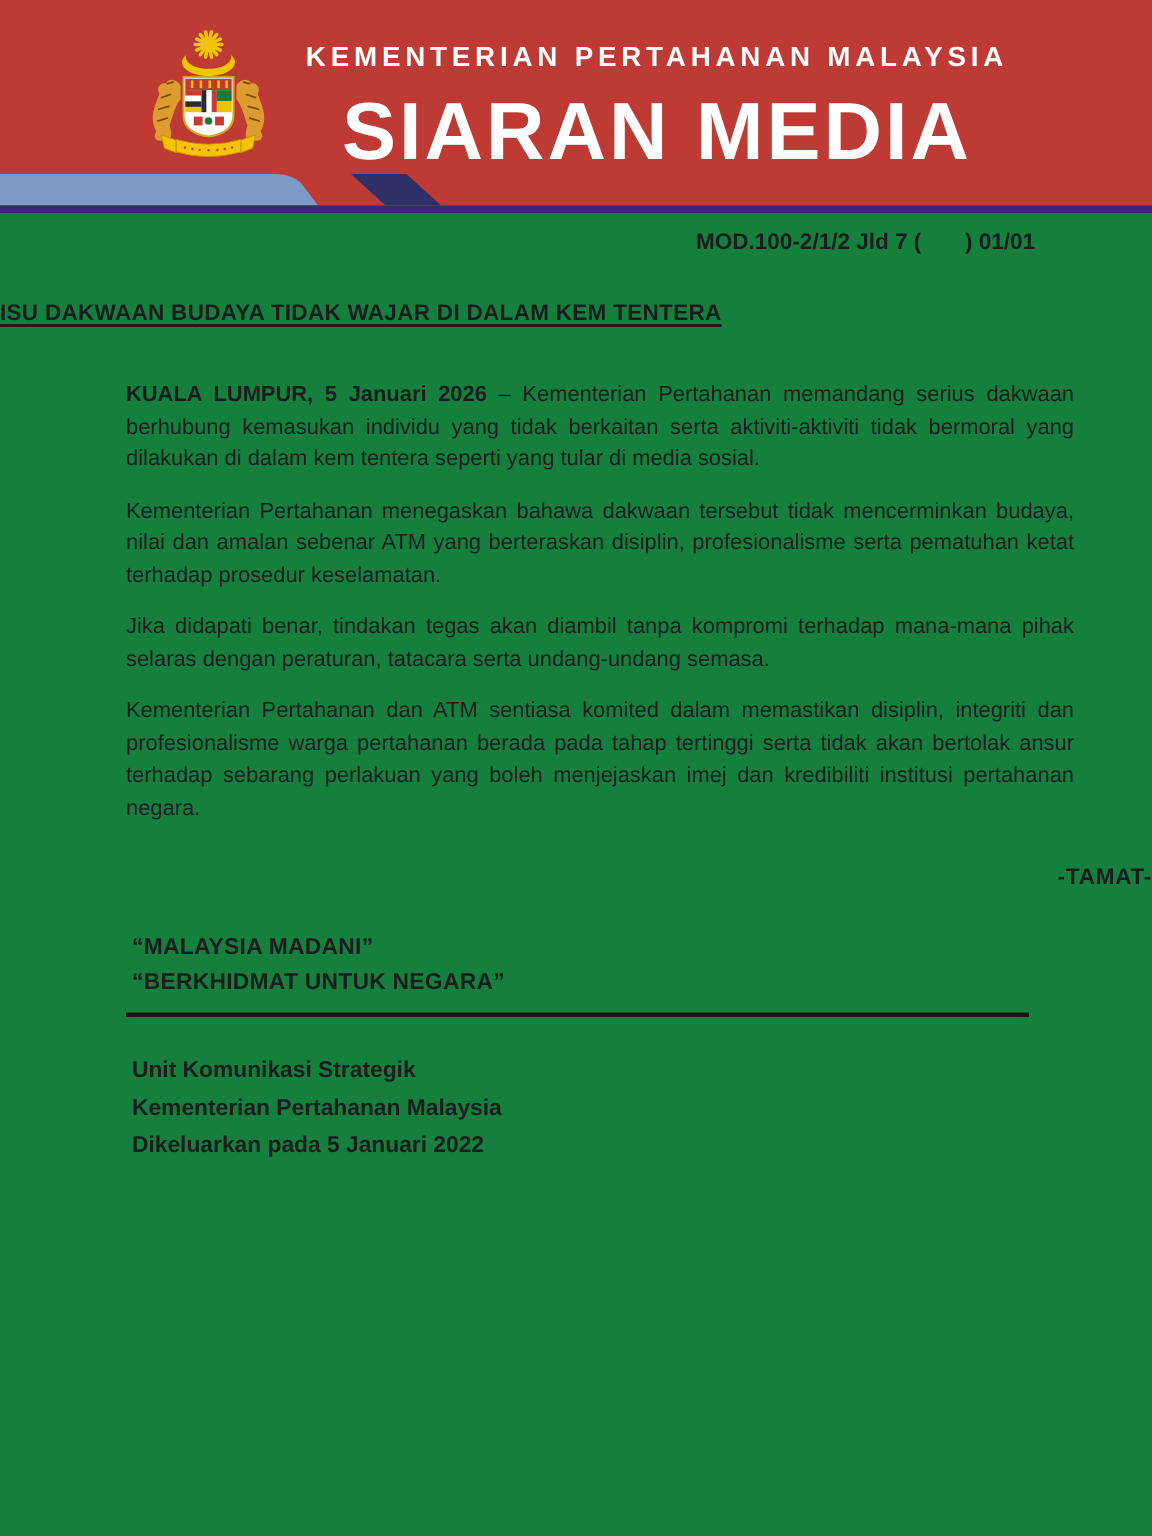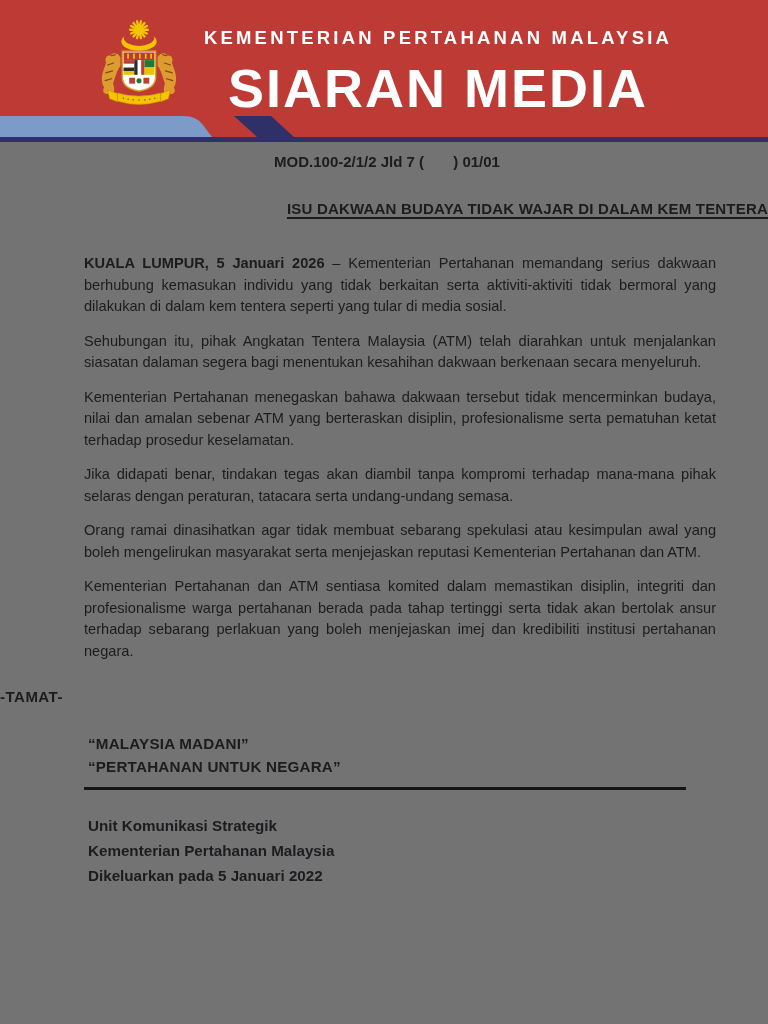--- a/index.html
+++ b/index.html
@@ -5,21 +5,21 @@
 <style>
   :root{
     --band-red:#BE3A35;
     --stripe-light-blue:#7D9BC8;
     --stripe-navy:#303069;
     --ink:#1c1c1e;
   }
   *{margin:0;padding:0;box-sizing:border-box;}
   html,body{background:#e9e9e9;}
   .page{
-    width:768px;height:1024px;background:#737373;position:relative;
+    width:768px;height:1024px;background:#15803d;position:relative;
     margin:0 auto;overflow:hidden;
     font-family:"Liberation Sans","DejaVu Sans",sans-serif;
     color:var(--ink);
   }
   
   .header{position:relative;width:768px;height:142px;}
   .header-red{
     position:absolute;inset:0 0 5px 0;
     background:var(--band-red);
   }
@@ -33,35 +33,35 @@
     font-size:18.5px;font-weight:bold;letter-spacing:3.2px;line-height:22px;
   }
   .banner-title{
     font-size:54px;font-weight:bold;letter-spacing:2px;line-height:54px;margin-top:12px;
   }
   .stripes{position:absolute;left:0;bottom:5px;width:768px;height:21px;display:block;}
   .header-line{position:absolute;left:0;bottom:0;width:768px;height:5px;background:var(--stripe-navy);}
   
   .ref-line{
     margin-top:11px;padding:0 78px 0 84px;
-    text-align:center;font-weight:bold;font-size:15px;white-space:pre;
+    text-align:right;font-weight:bold;font-size:15px;white-space:pre;
   }
   .doc-title{
-    margin-top:30px;text-align:right;font-weight:bold;font-size:15px;
+    margin-top:30px;text-align:left;font-weight:bold;font-size:15px;
     text-decoration:underline;text-decoration-thickness:2px;text-underline-offset:3px;
     letter-spacing:.2px;
   }
   .body-text{padding:0 52px 0 84px;}
   .body-text p{
     text-align:justify;font-size:14.6px;line-height:21.5px;margin-top:13px;
   }
   .body-text p.first{margin-top:36px;}
   .lead{font-weight:bold;}
   .end-marker{
-    margin-top:26px;text-align:left;font-weight:bold;font-size:15px;letter-spacing:.5px;
+    margin-top:26px;text-align:right;font-weight:bold;font-size:15px;letter-spacing:.5px;
   }
   .slogans{margin-top:27px;padding:0 46px 0 88px;}
   .slogan-line{
     font-weight:bold;font-size:15.2px;line-height:23px;white-space:pre-wrap;letter-spacing:.2px;
   }
   .rule{
     margin:9px 82px 0 84px;border:none;border-top:3px solid #161616;height:0;
   }
   .issuer{margin-top:23px;padding:0 82px 0 88px;}
   .issuer-line{font-weight:bold;font-size:15.2px;line-height:25px;}
@@ -162,41 +162,35 @@
   <div class="ref-line">MOD.100-2/1/2 Jld 7 (       ) 01/01</div>
 
   <div class="doc-title">ISU DAKWAAN BUDAYA TIDAK WAJAR DI DALAM KEM TENTERA</div>
 
   <div class="body-text">
     <p class="first">
       <span class="lead">KUALA LUMPUR, 5 Januari 2026</span>
       <span>– Kementerian Pertahanan memandang serius dakwaan berhubung kemasukan individu yang tidak berkaitan serta aktiviti-aktiviti tidak bermoral yang dilakukan di dalam kem tentera seperti yang tular di media sosial.</span>
     </p>
     <p>
-      <span>Sehubungan itu, pihak Angkatan Tentera Malaysia (ATM) telah diarahkan untuk menjalankan siasatan dalaman segera bagi menentukan kesahihan dakwaan berkenaan secara menyeluruh.</span>
-    </p>
-    <p>
       <span>Kementerian Pertahanan menegaskan bahawa dakwaan tersebut tidak mencerminkan budaya, nilai dan amalan sebenar ATM yang berteraskan disiplin, profesionalisme serta pematuhan ketat terhadap prosedur keselamatan.</span>
     </p>
     <p>
       <span>Jika didapati benar, tindakan tegas akan diambil tanpa kompromi terhadap mana-mana pihak selaras dengan peraturan, tatacara serta undang-undang semasa.</span>
-    </p>
-    <p>
-      <span>Orang ramai dinasihatkan agar tidak membuat sebarang spekulasi atau kesimpulan awal yang boleh mengelirukan masyarakat serta menjejaskan reputasi Kementerian Pertahanan dan ATM.</span>
     </p>
     <p>
       <span>Kementerian Pertahanan dan ATM sentiasa komited dalam memastikan disiplin, integriti dan profesionalisme warga pertahanan berada pada tahap tertinggi serta tidak akan bertolak ansur terhadap sebarang perlakuan yang boleh menjejaskan imej dan kredibiliti institusi pertahanan negara.</span>
     </p>
   </div>
 
   <div class="end-marker">-TAMAT-</div>
 
   <div class="slogans">
     <div class="slogan-line">“MALAYSIA MADANI”</div>
-    <div class="slogan-line">“PERTAHANAN UNTUK NEGARA”</div>
+    <div class="slogan-line">“BERKHIDMAT UNTUK NEGARA”</div>
   </div>
 
   <hr class="rule">
 
   <div class="issuer">
     <div class="issuer-line">Unit Komunikasi Strategik</div>
     <div class="issuer-line">Kementerian Pertahanan Malaysia</div>
     <div class="issuer-line">Dikeluarkan pada 5 Januari 2022</div>
   </div>
 

